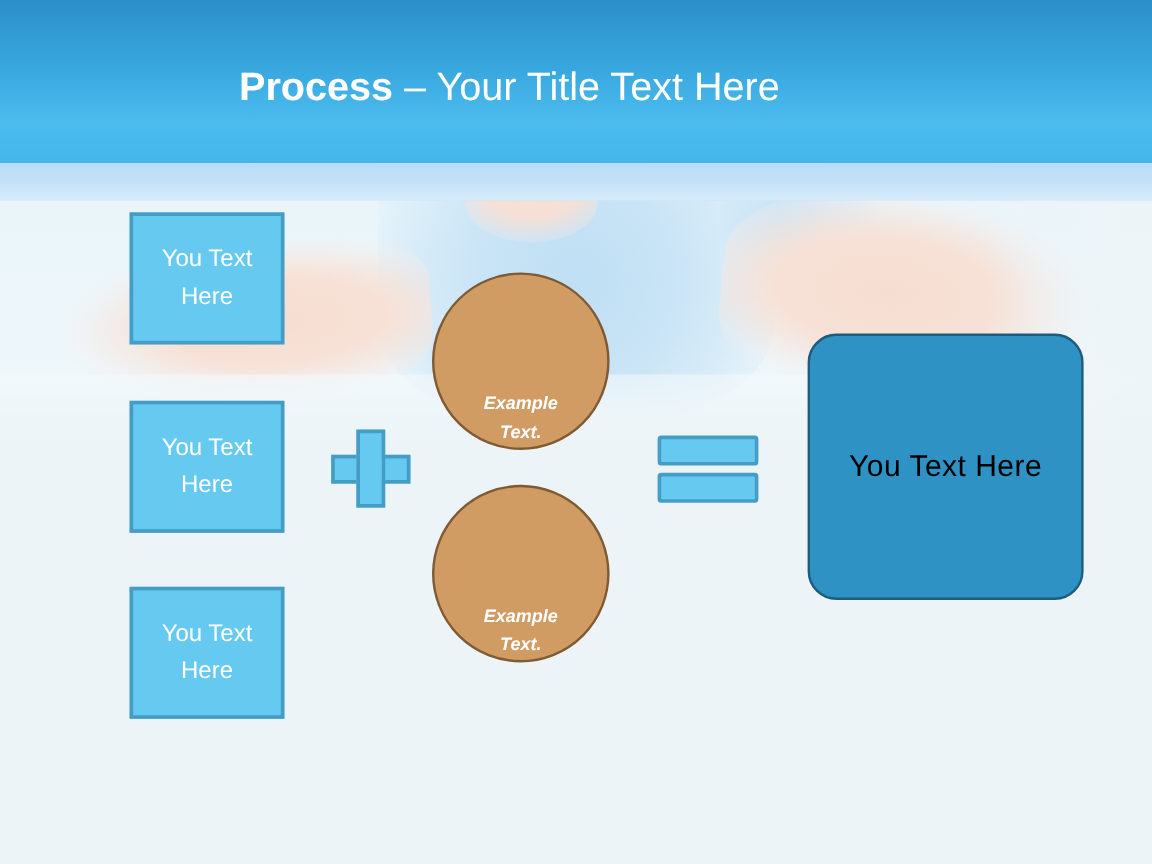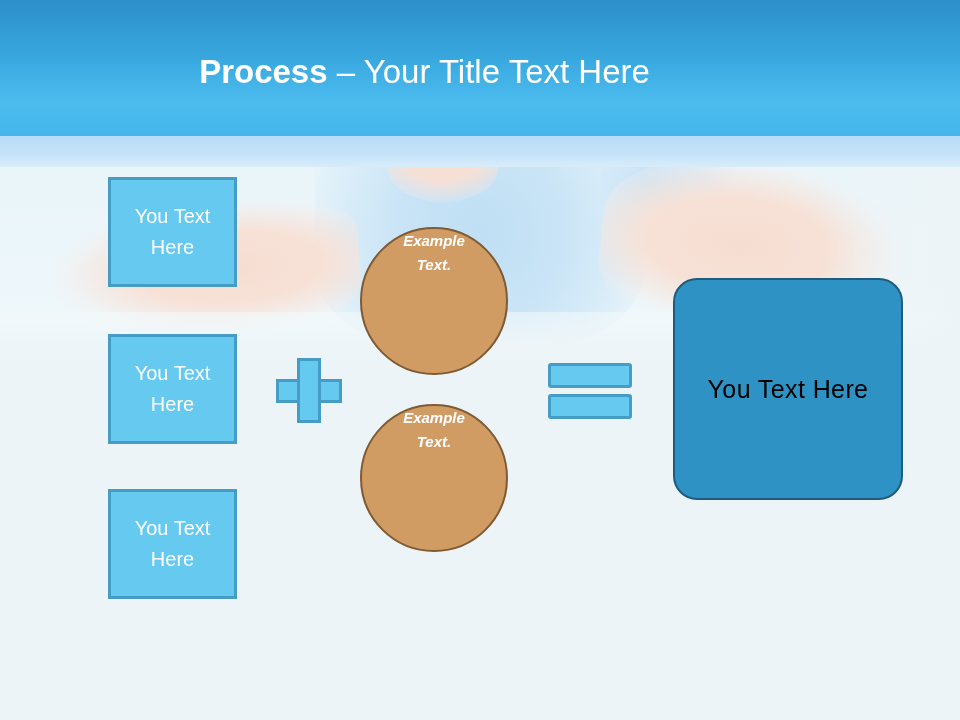--- a/index.html
+++ b/index.html
@@ -212,21 +212,21 @@
     position: absolute;
     width: 148px;
     height: 148px;
     border-radius: 50%;
     background: #d09c64;
     border: 2px solid #7f5a33;
     box-sizing: border-box;
     display: flex;
     flex-direction: column;
     align-items: center;
-    justify-content: flex-start;
+    justify-content: flex-end;
     color: #ffffff;
     font-size: 15px;
     line-height: 24px;
     font-weight: bold;
     font-style: italic;
     text-align: center;
   }
   .circle-1 { left: 360px; top: 227px; }
   .circle-2 { left: 360px; top: 404px; }
 

